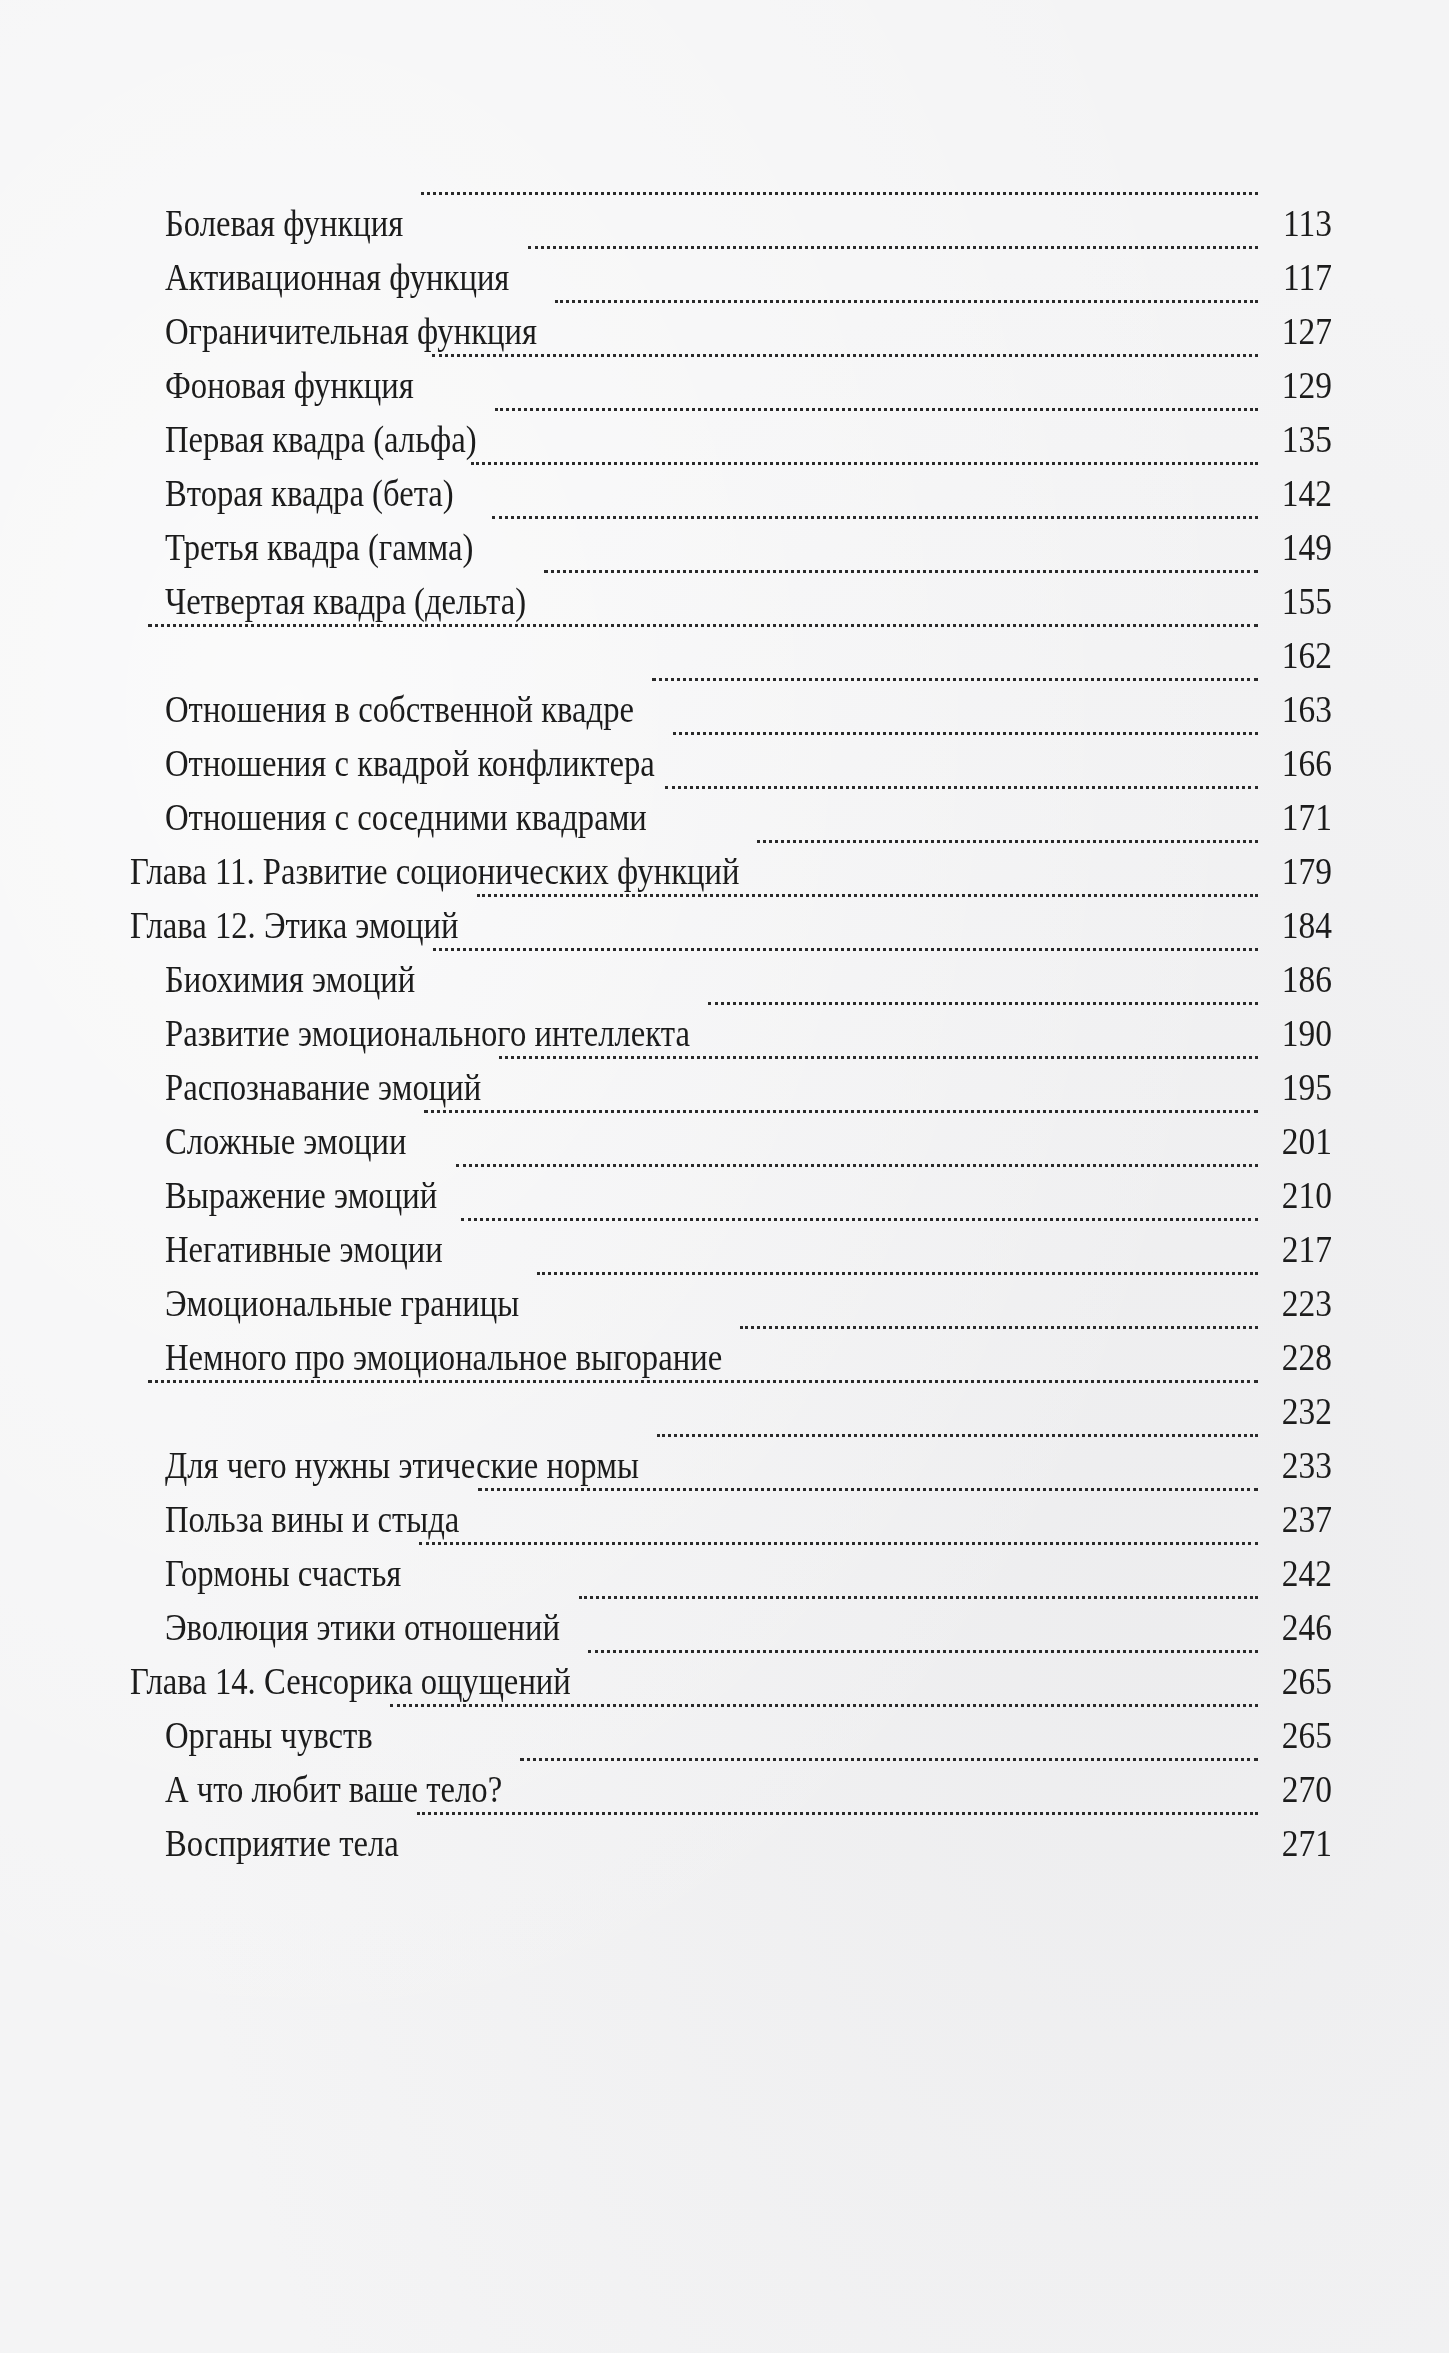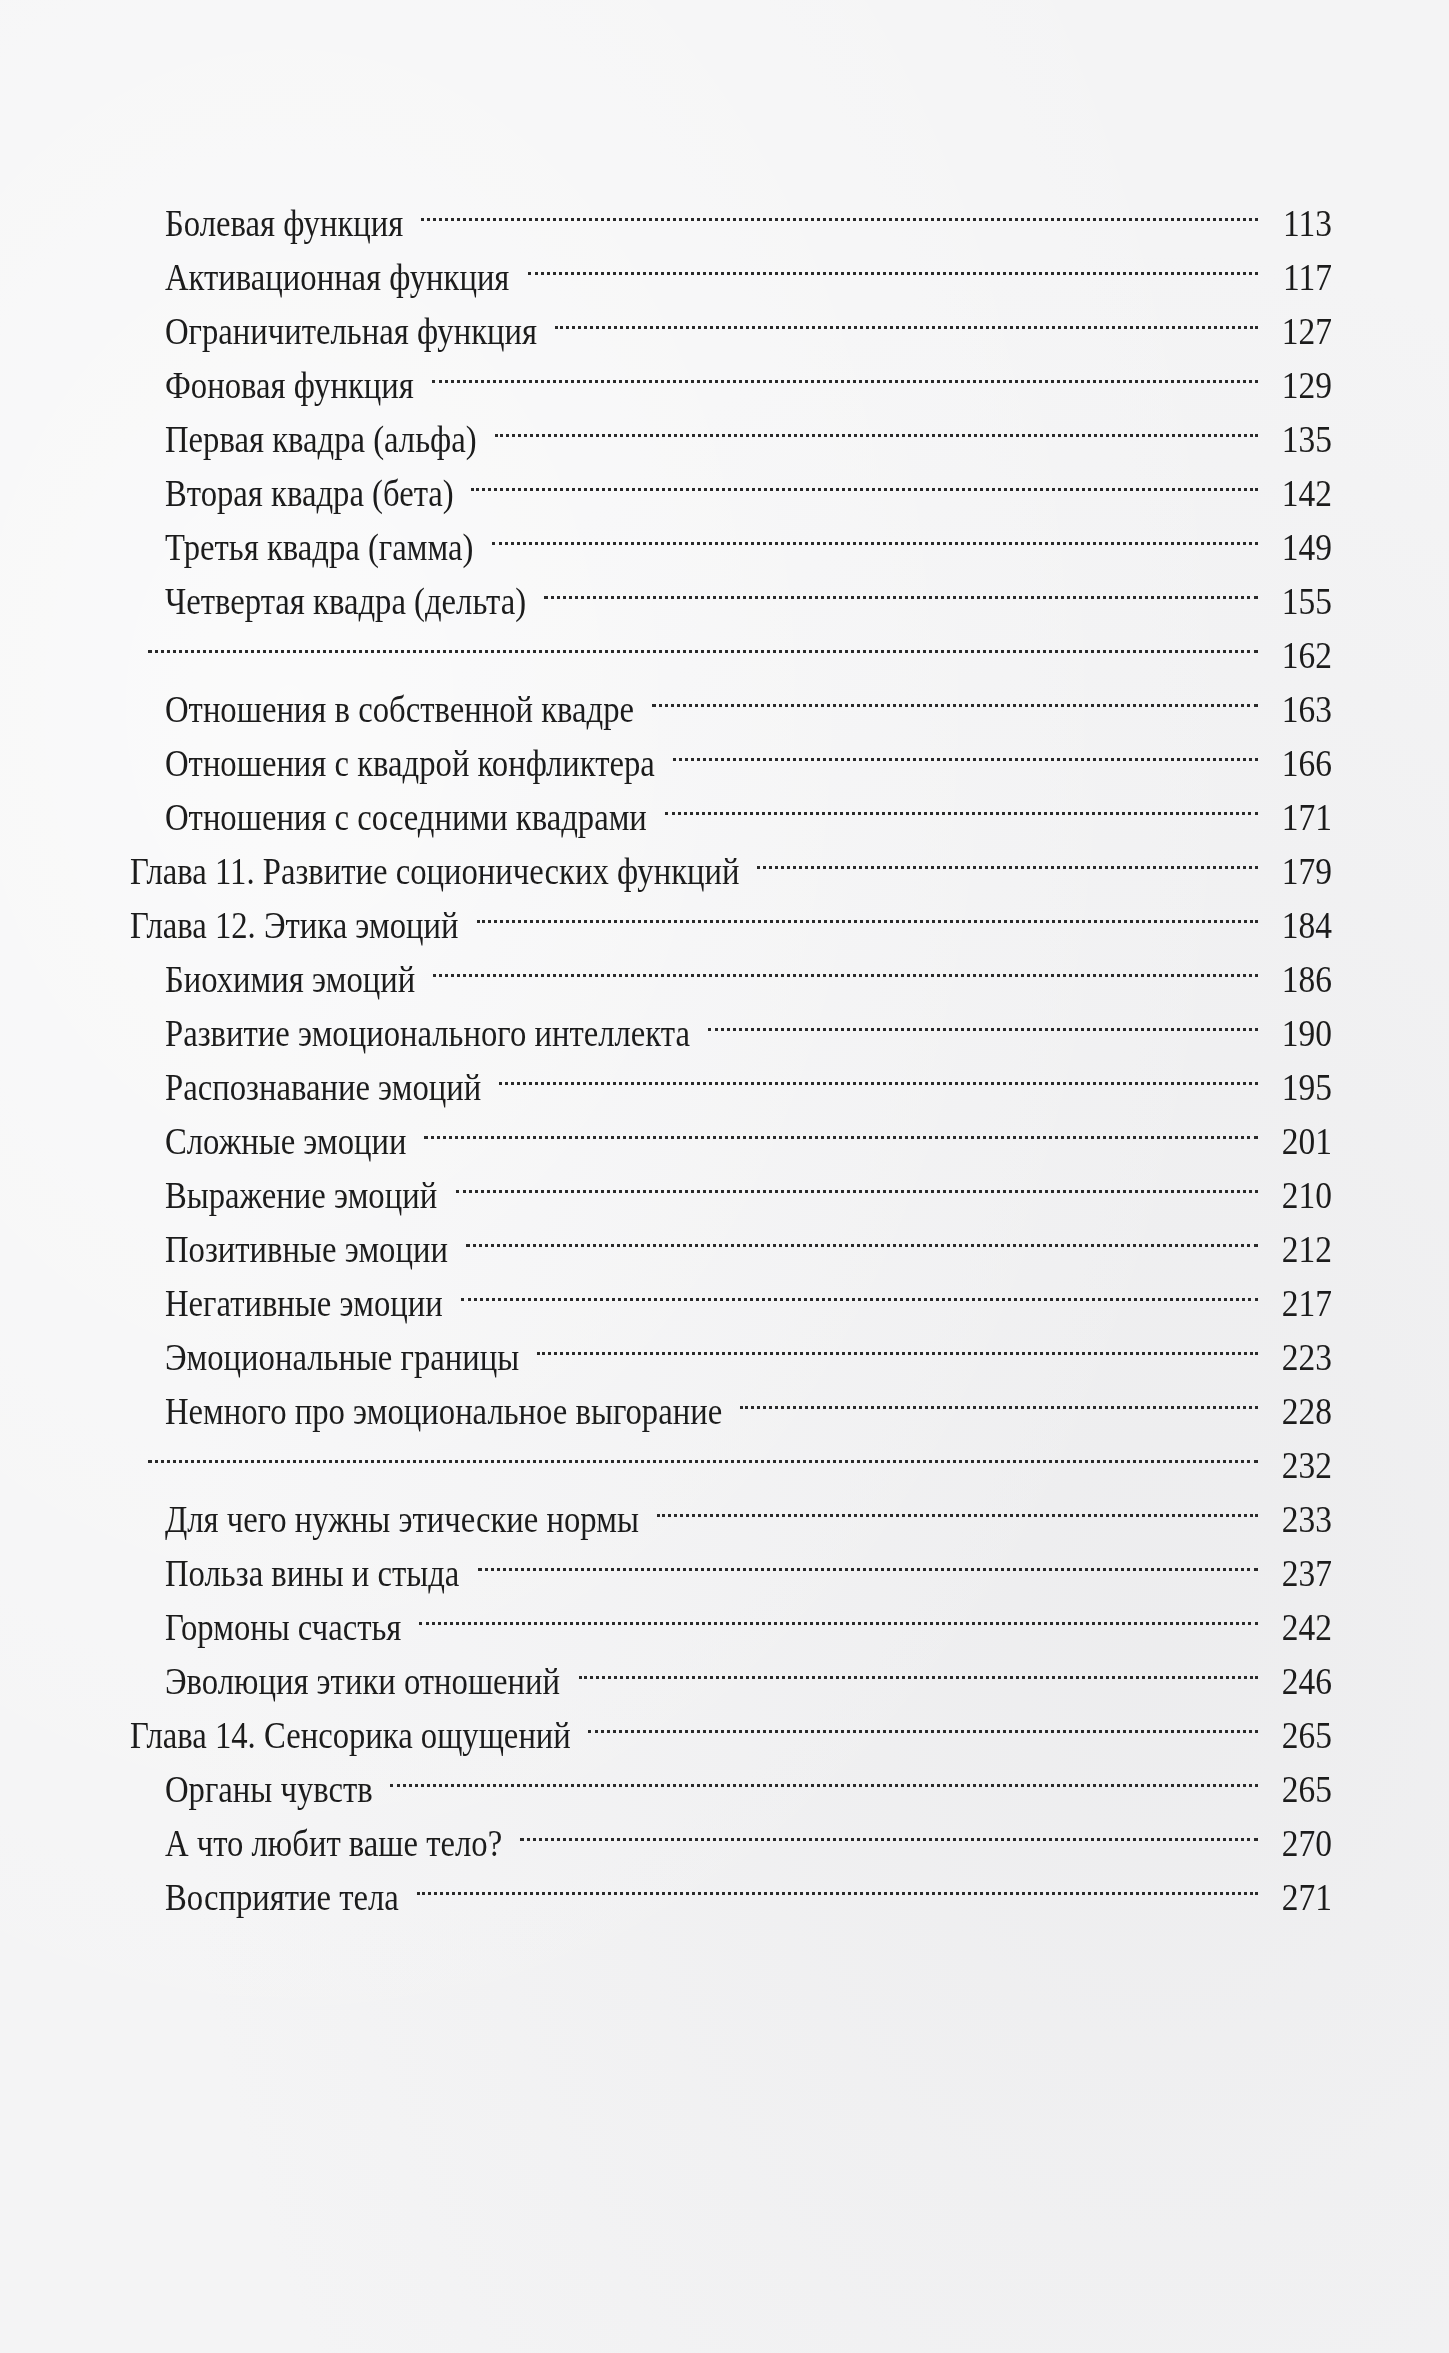--- a/index.html
+++ b/index.html
@@ -14,21 +14,21 @@
     position:relative;
   }
   .toc {
     position:absolute;
     left:130px;
     top:196px;
     width:1202px;
   }
   .entry {
     display:flex;
-    align-items:center;
+    align-items:flex-start;
     height:54px;
     font-size:38px;
     line-height:54px;
     white-space:nowrap;
   }
   .entry.sub { padding-left:35px; }
   .title {
     display:inline-block;
     transform-origin:left center;
     transform:scaleX(0.86);
@@ -180,27 +180,20 @@
   </div>
     <div class="entry sub">
     <span class="label-wrap">
       <span class="title" style="margin-right: -43.8637px;">Выражение эмоций</span>
     </span>
     <span class="dots"></span>
     <span class="page">210</span>
   </div>
     <div class="entry sub">
     <span class="label-wrap">
-      <span class="title" style="margin-right: -46.1137px;">Позитивные эмоции</span>
-    </span>
-    <span class="dots"></span>
-    <span class="page">212</span>
-  </div>
-    <div class="entry sub">
-    <span class="label-wrap">
       <span class="title" style="margin-right: -45.2737px;">Негативные эмоции</span>
     </span>
     <span class="dots"></span>
     <span class="page">217</span>
   </div>
     <div class="entry sub">
     <span class="label-wrap">
       <span class="title" style="margin-right: -57.8009px;">Эмоциональные границы</span>
     </span>
     <span class="dots"></span>

